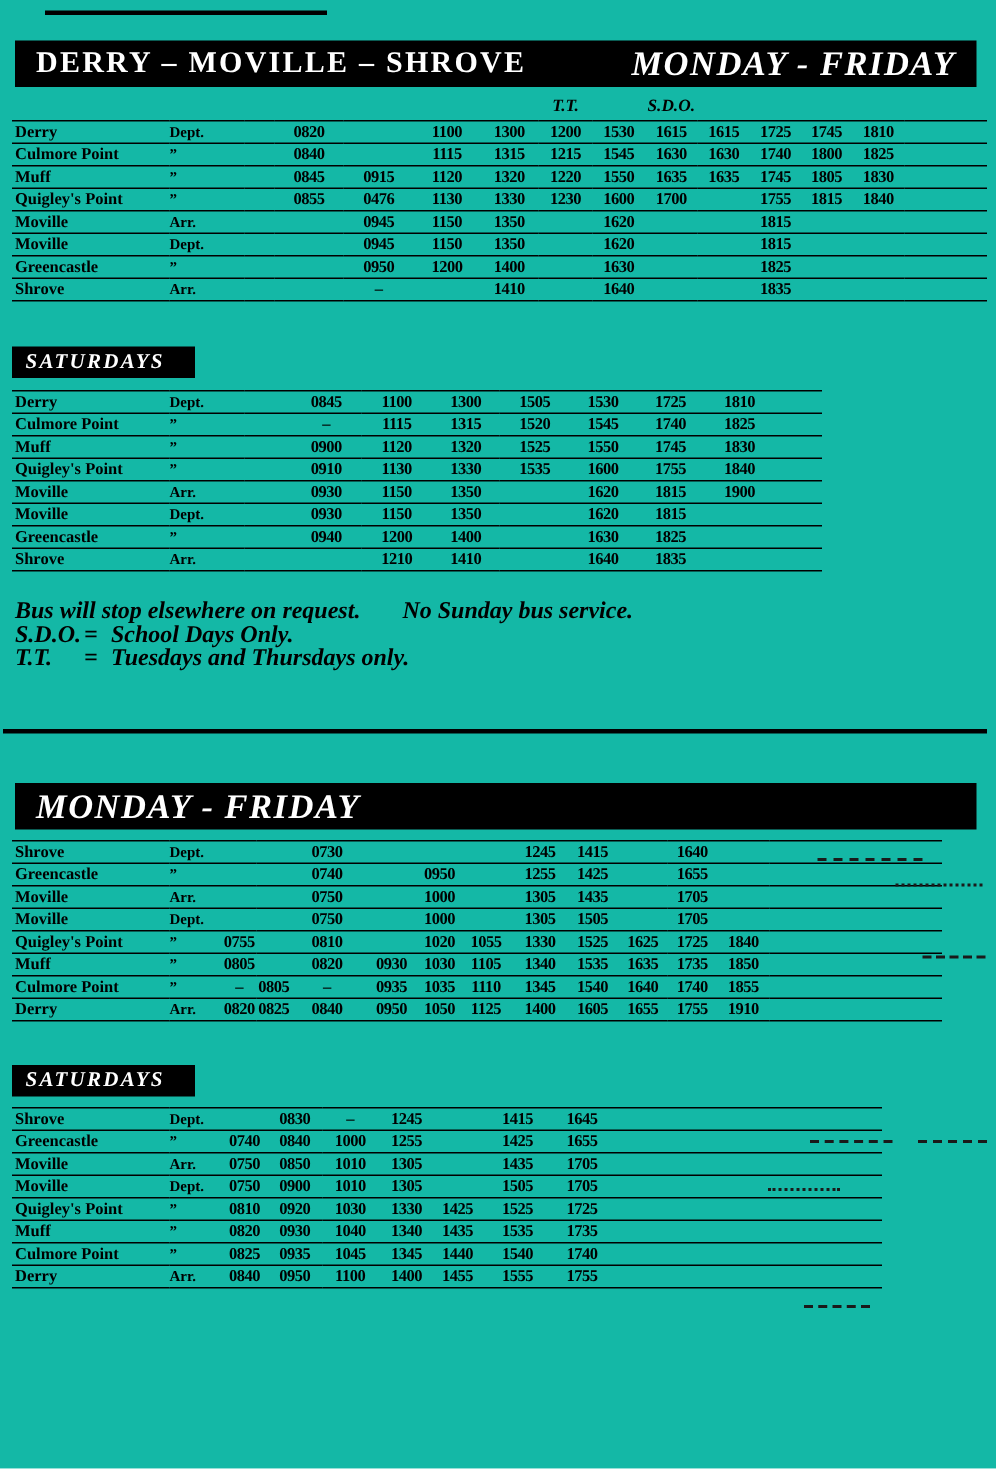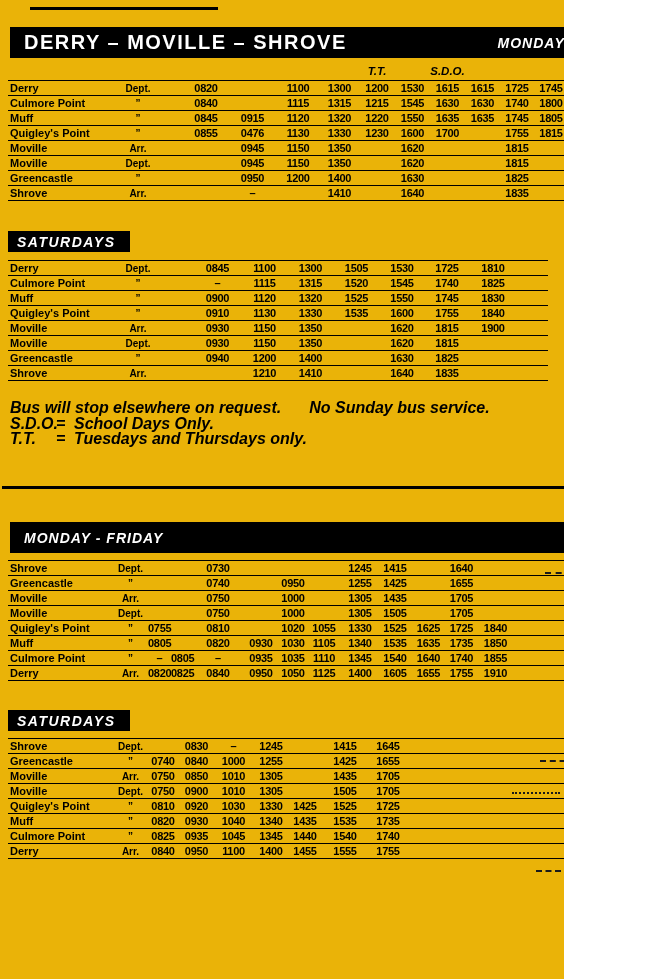--- a/index.html
+++ b/index.html
@@ -1,35 +1,35 @@
 <!DOCTYPE html>
 <html><head>
 <meta charset="utf-8">
 <style>
   html,body{margin:0;padding:0;background:#fff;}
-  .page{position:relative;width:564px;height:979px;background:#eab308;overflow:hidden;
-        font-family:Liberation Sans, sans-serif;color:#000;}
+  .page{position:relative;width:664px;height:979px;background:#14b8a6;overflow:hidden;
+        font-family:Liberation Serif, serif;color:#000;}
 
   
   .topmark{position:absolute;left:30px;top:7px;width:188px;height:3px;background:#000;}
 
   
   .bar{position:absolute;left:10px;width:641px;height:31px;background:#000;color:#fff;
        display:flex;align-items:center;justify-content:space-between;
        padding:0 14px;box-sizing:border-box;}
   .bar .title{font-weight:bold;font-size:20px;letter-spacing:1.5px;white-space:nowrap;}
-  .bar .days{font-weight:bold;font-style:italic;font-size:14px;letter-spacing:1px;white-space:nowrap;}
+  .bar .days{font-weight:bold;font-style:italic;font-size:23px;letter-spacing:1px;white-space:nowrap;}
 
   
   table{border-collapse:collapse;table-layout:fixed;position:absolute;left:8px;background:transparent;}
   td{font-size:11px;font-weight:bold;white-space:nowrap;overflow:visible;
      padding:0;height:14px;vertical-align:middle;line-height:13px;}
   tbody tr{border-bottom:1.8px solid #000;}
   td.stop{text-align:left;padding-left:2px;}
-  td.type{text-align:center;font-size:10px;}
+  td.type{font-size:10px;}
   td.time{text-align:center;letter-spacing:-0.3px;}
   table.topline{border-top:1.8px solid #000;}
   thead tr{border-bottom:1.8px solid #000;}
   thead td{height:18px;border:none;font-style:italic;font-size:11.5px;text-align:center;}
 
   
   .badge{position:absolute;left:8px;width:122px;height:21px;background:#000;color:#fff;
          font-style:italic;font-weight:bold;font-size:14px;letter-spacing:1.5px;
          display:flex;align-items:center;padding-left:9px;box-sizing:border-box;}
 

